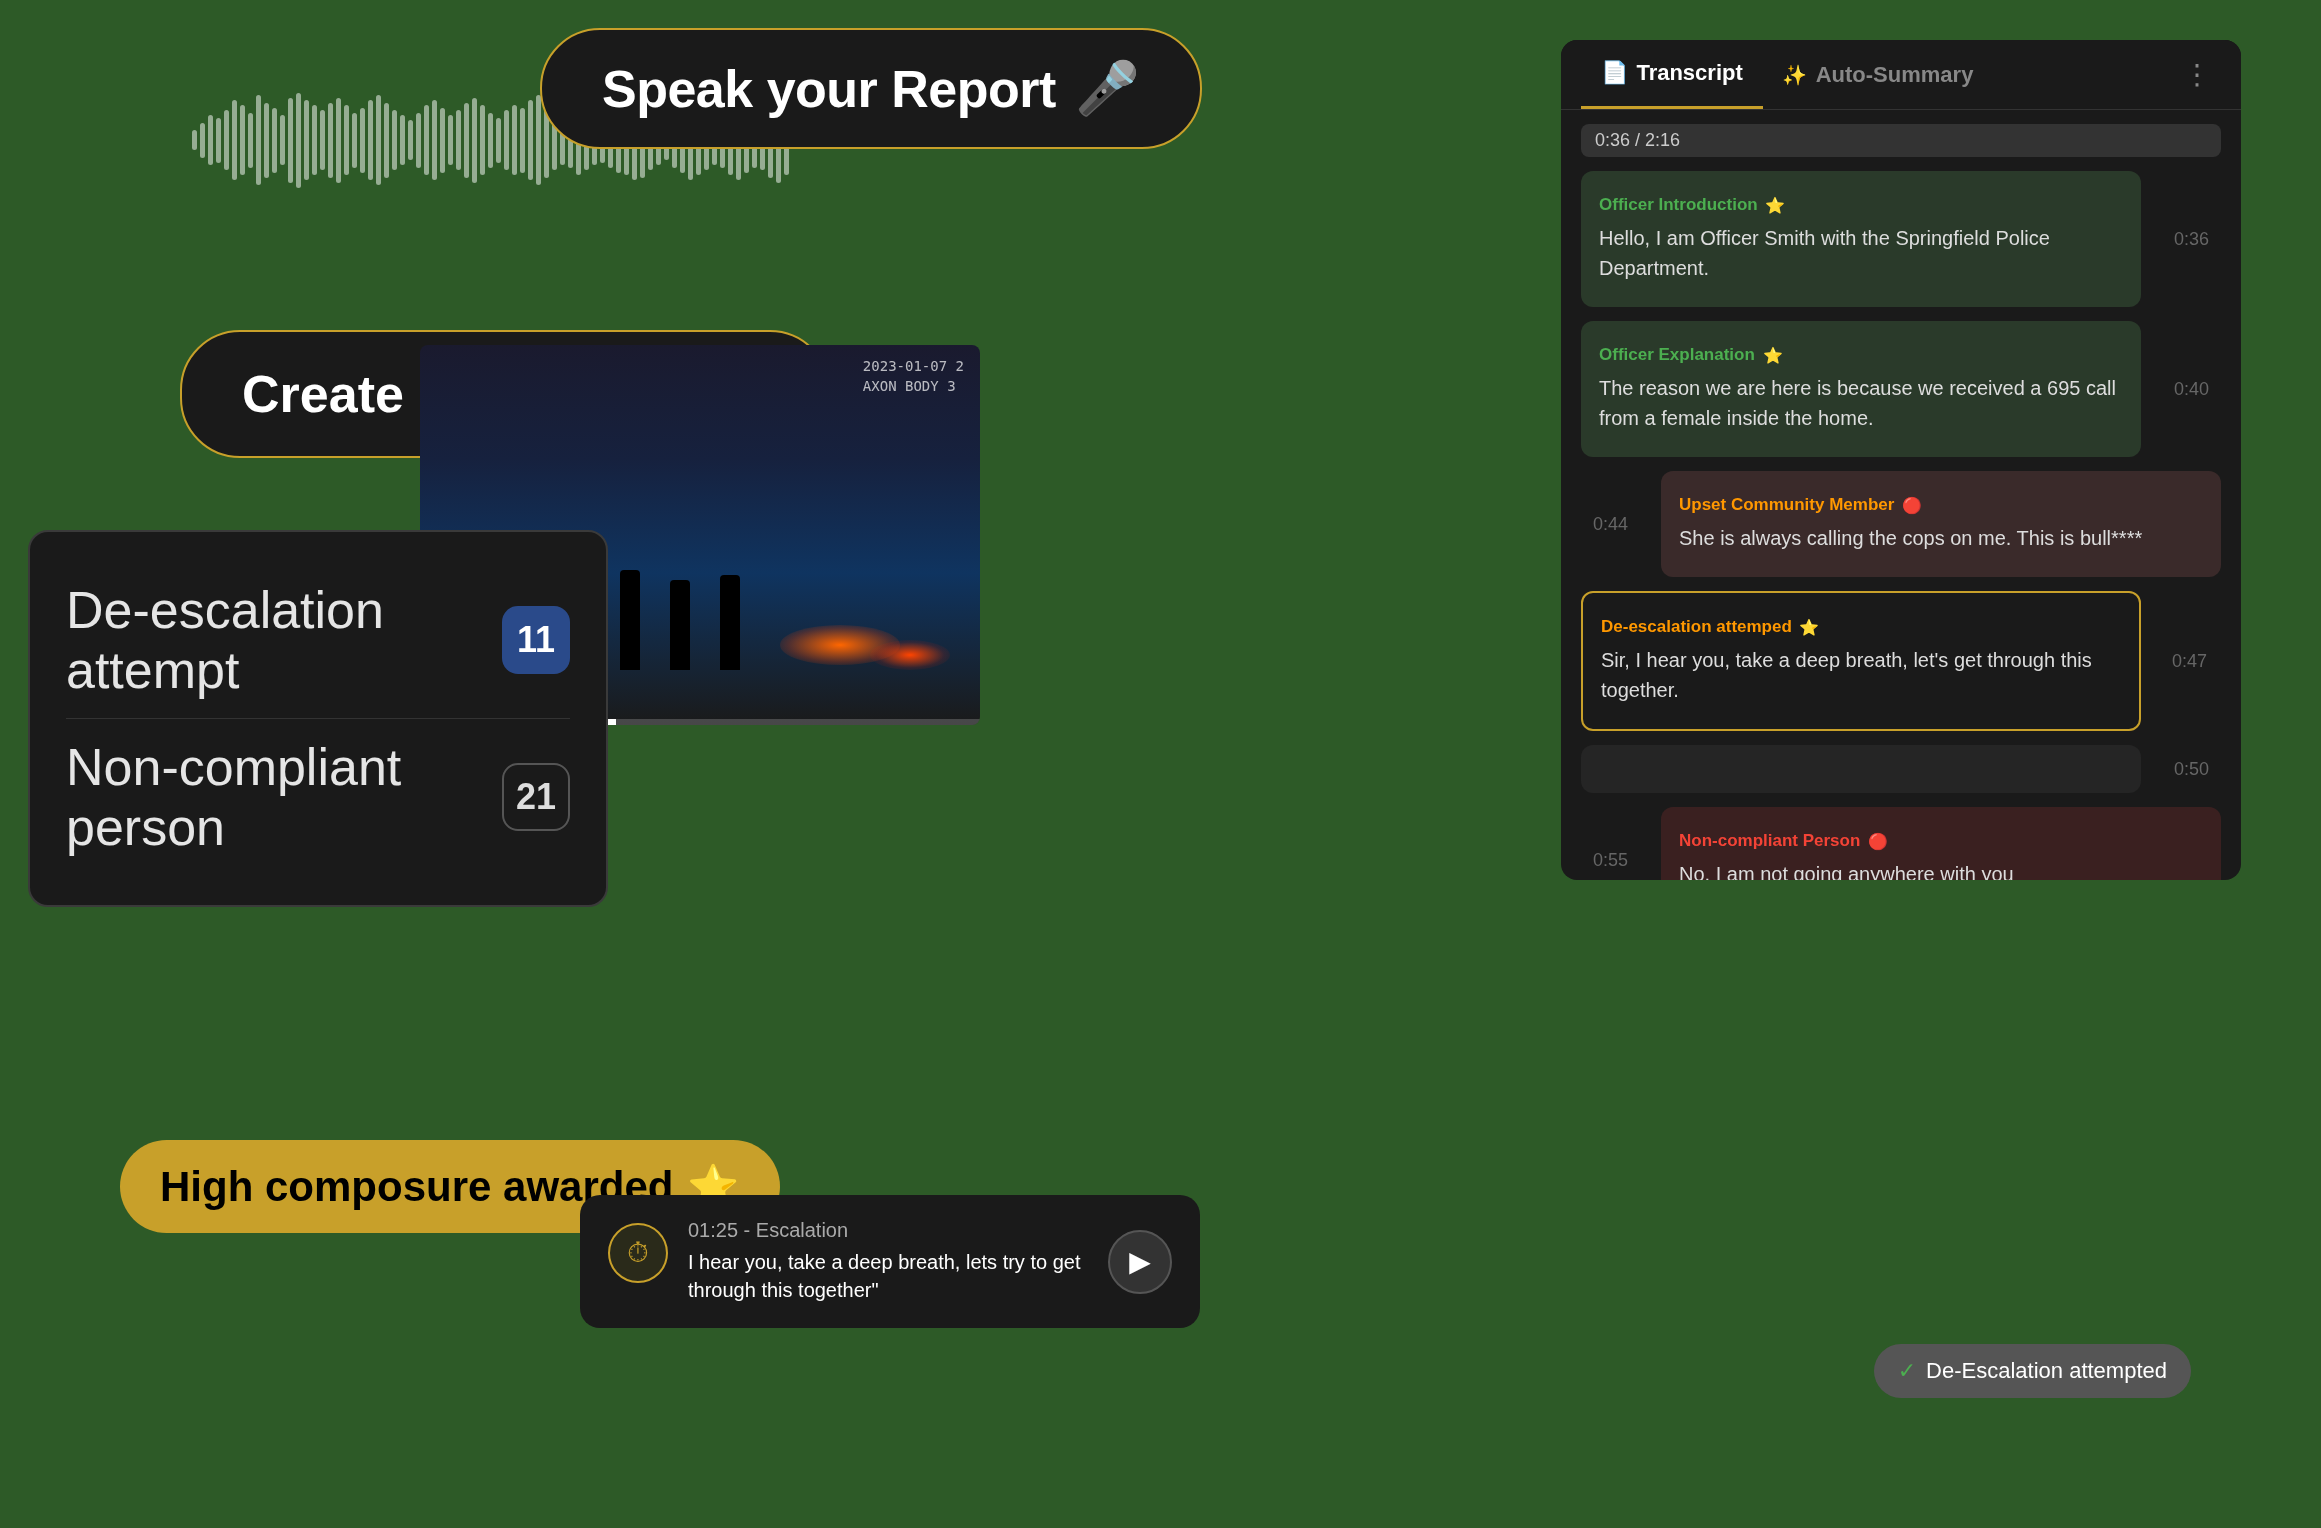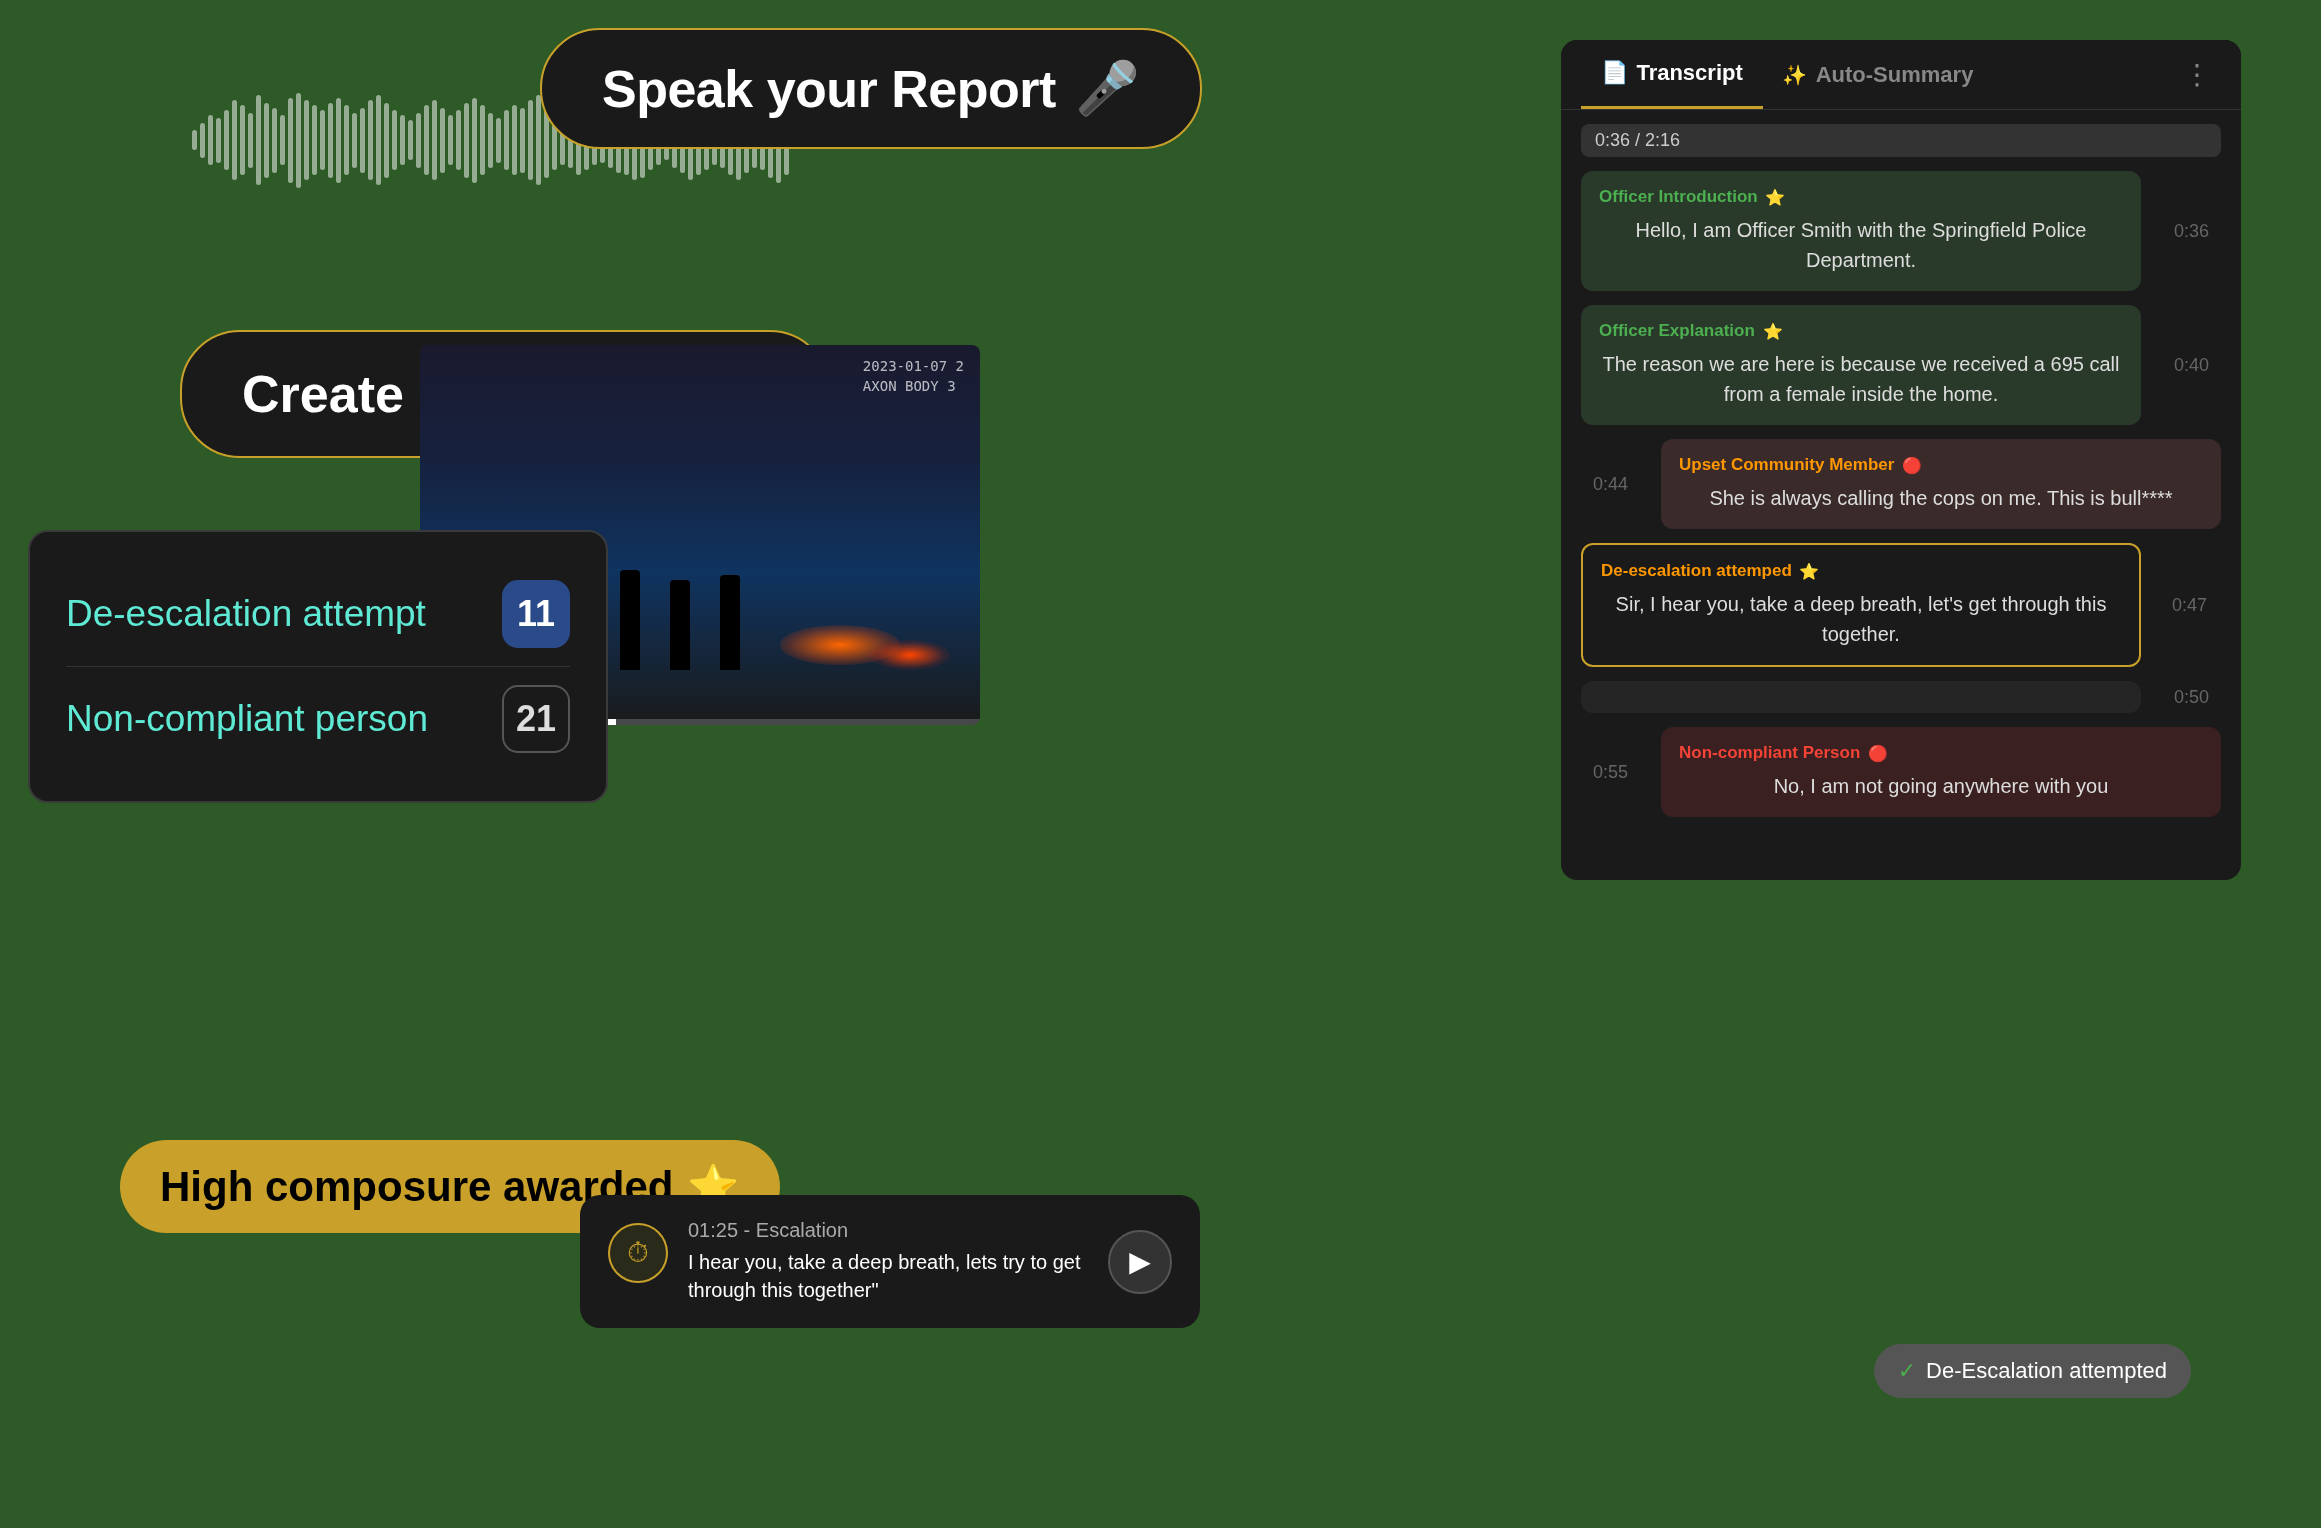--- a/index.html
+++ b/index.html
@@ -202,22 +202,22 @@
     .stat-row {
       display: flex;
       align-items: center;
       justify-content: space-between;
       padding: 18px 0;
     }
     .stat-row + .stat-row {
       border-top: 1px solid #333;
     }
     .stat-label {
-      color: #5eead4;
-      font-size: 37px;
+      color: #e5e5e5;
+      font-size: 52px;
       font-weight: 500;
     }
     .stat-badge {
       min-width: 68px;
       height: 68px;
       border-radius: 16px;
       display: flex;
       align-items: center;
       justify-content: center;
       font-size: 36px;
@@ -316,23 +316,22 @@
     .transcript-body {
       flex: 1;
       overflow-y: auto;
       padding: 0 20px 20px;
       display: flex;
       flex-direction: column;
       gap: 14px;
     }
     .msg-block {
       border-radius: 12px;
-      padding: 16px 18px;
+      padding: 24px 18px;
       position: relative;
-      text-align: center;
     }
     .msg-block.officer {
       background: #2a3a2a;
       margin-right: 80px;
     }
     .msg-block.community {
       background: #3a2a2a;
       margin-left: 80px;
     }
     .msg-block.deescalation {

